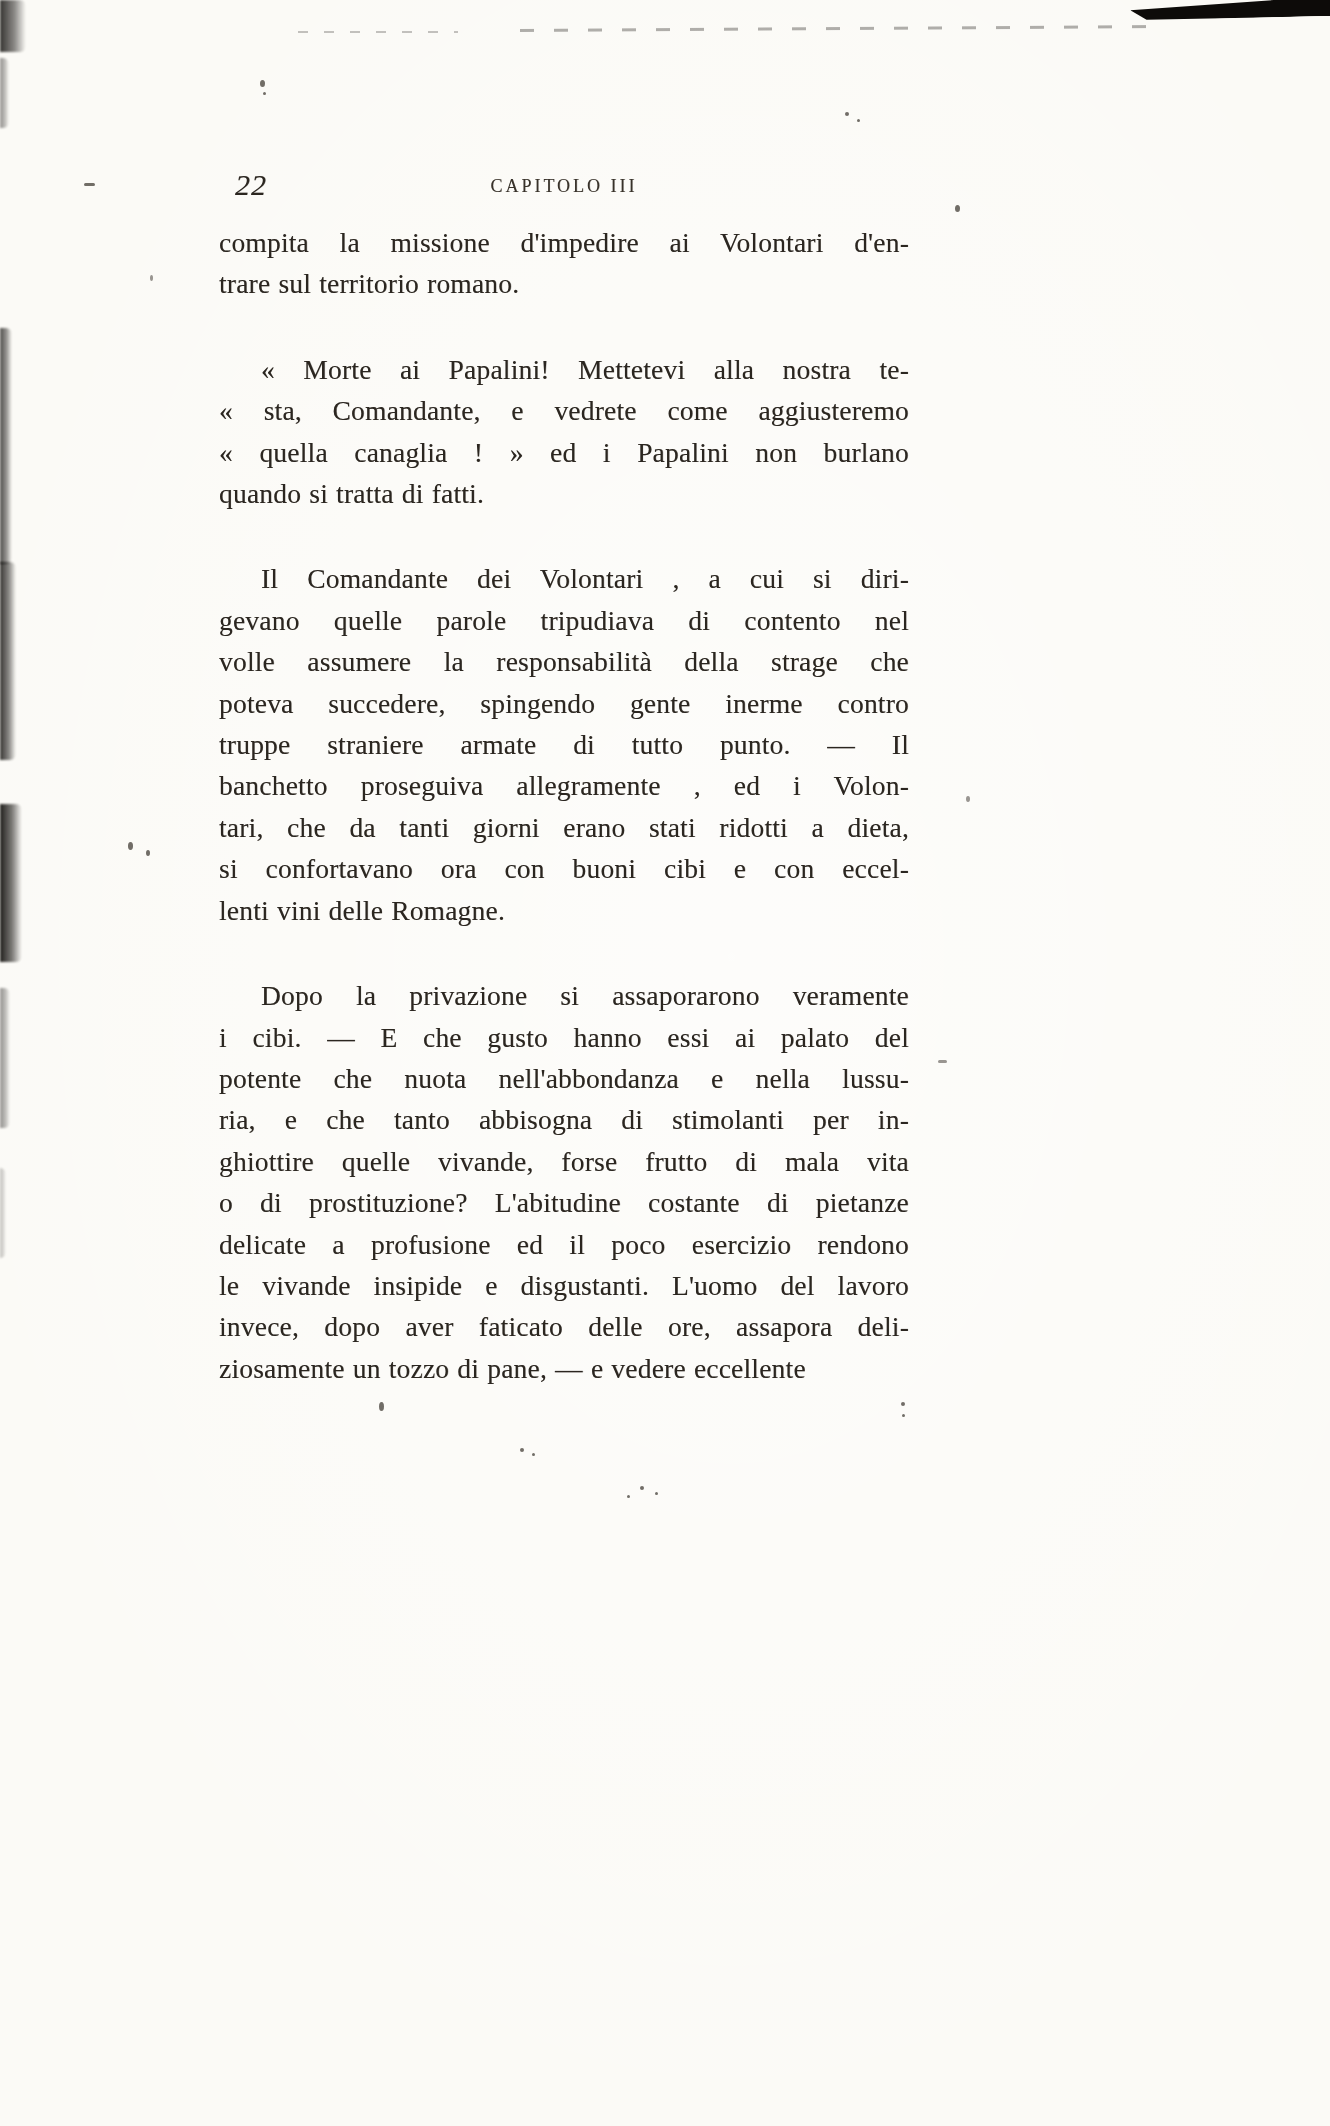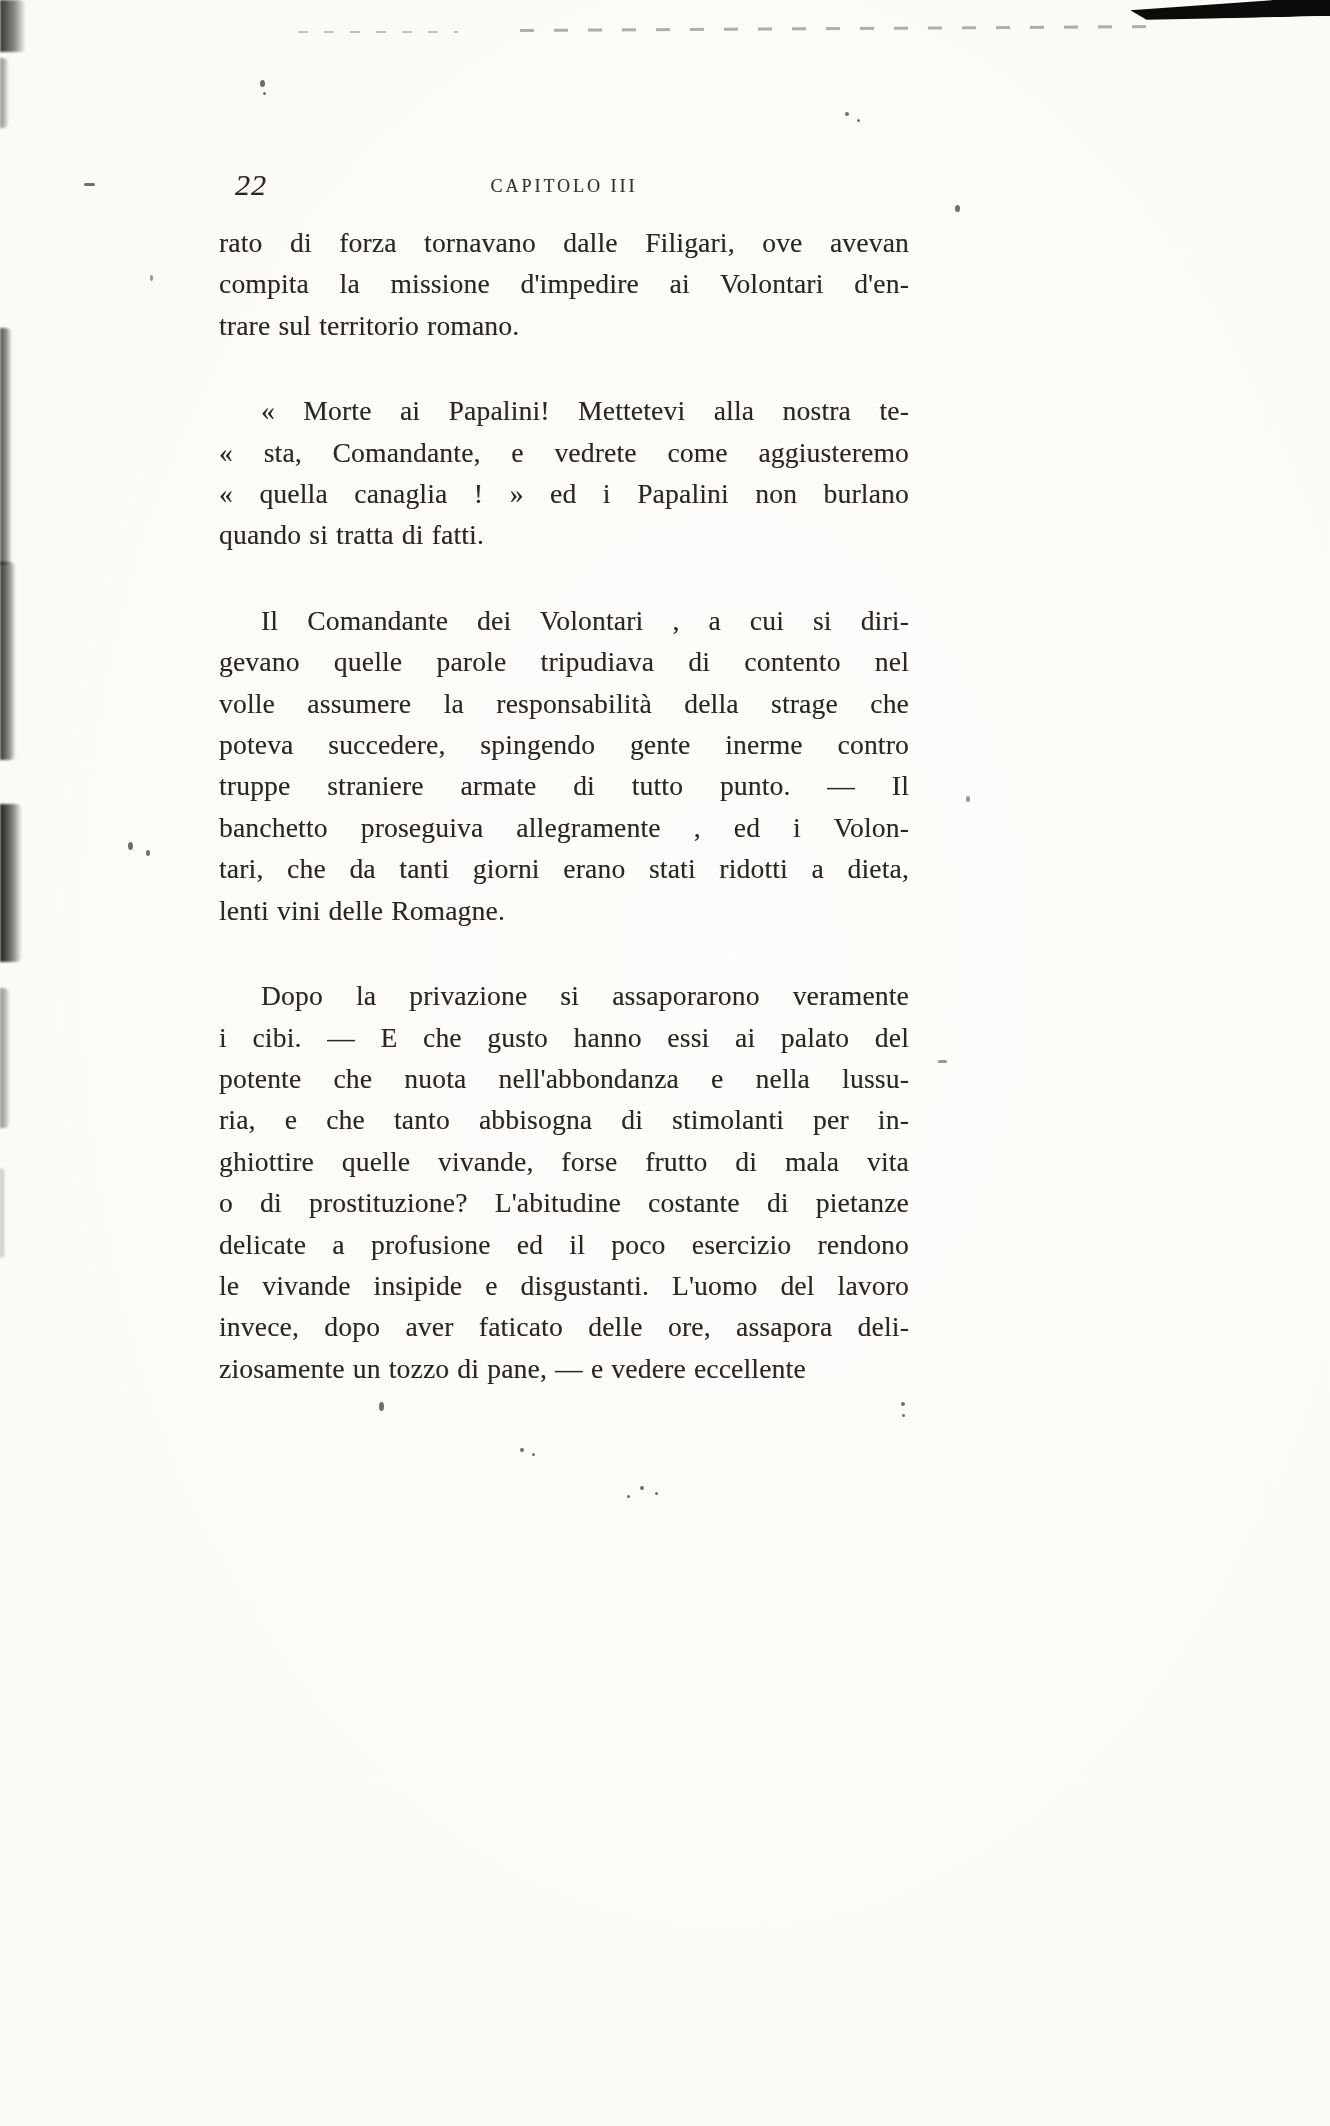--- a/index.html
+++ b/index.html
@@ -149,38 +149,38 @@
   <div class="speck" style="left:901px; top:1402px; width:4px; height:4px;"></div>
   <div class="speck" style="left:902px; top:1414px; width:3px; height:3px;"></div>
 
   <div class="running-head">
     <span class="page-number">22</span>
     <span class="chapter-title">CAPITOLO III</span>
   </div>
 
   <div class="text-block" id="text-block">
       <div class="paragraph">
-        <div class="line just">rato di forza tornavano dalle Filigari, ove avevan</div>
         <div class="line just">compita la missione d'impedire ai Volontari d'en-</div>
         <div class="line">trare sul territorio romano.</div>
       </div>
       <div class="paragraph">
         <div class="line just indent">« Morte ai Papalini! Mettetevi alla nostra te-</div>
         <div class="line just">« sta, Comandante, e vedrete come aggiusteremo</div>
         <div class="line just">« quella canaglia ! » ed i Papalini non burlano</div>
         <div class="line">quando si tratta di fatti.</div>
       </div>
       <div class="paragraph">
         <div class="line just indent">Il Comandante dei Volontari , a cui si diri-</div>
         <div class="line just">gevano quelle parole tripudiava di contento nel</div>
         <div class="line just">volle assumere la responsabilità della strage che</div>
         <div class="line just">poteva succedere, spingendo gente inerme contro</div>
         <div class="line just">truppe straniere armate di tutto punto. — Il</div>
         <div class="line just">banchetto proseguiva allegramente , ed i Volon-</div>
         <div class="line just">tari, che da tanti giorni erano stati ridotti a dieta,</div>
+        <div class="line just">si confortavano ora con buoni cibi e con eccel-</div>
         <div class="line">lenti vini delle Romagne.</div>
       </div>
       <div class="paragraph">
         <div class="line just indent">Dopo la privazione si assaporarono veramente</div>
         <div class="line just">i cibi. — E che gusto hanno essi ai palato del</div>
         <div class="line just">potente che nuota nell'abbondanza e nella lussu-</div>
         <div class="line just">ria, e che tanto abbisogna di stimolanti per in-</div>
         <div class="line just">ghiottire quelle vivande, forse frutto di mala vita</div>
         <div class="line just">o di prostituzione? L'abitudine costante di pietanze</div>
         <div class="line just">delicate a profusione ed il poco esercizio rendono</div>

